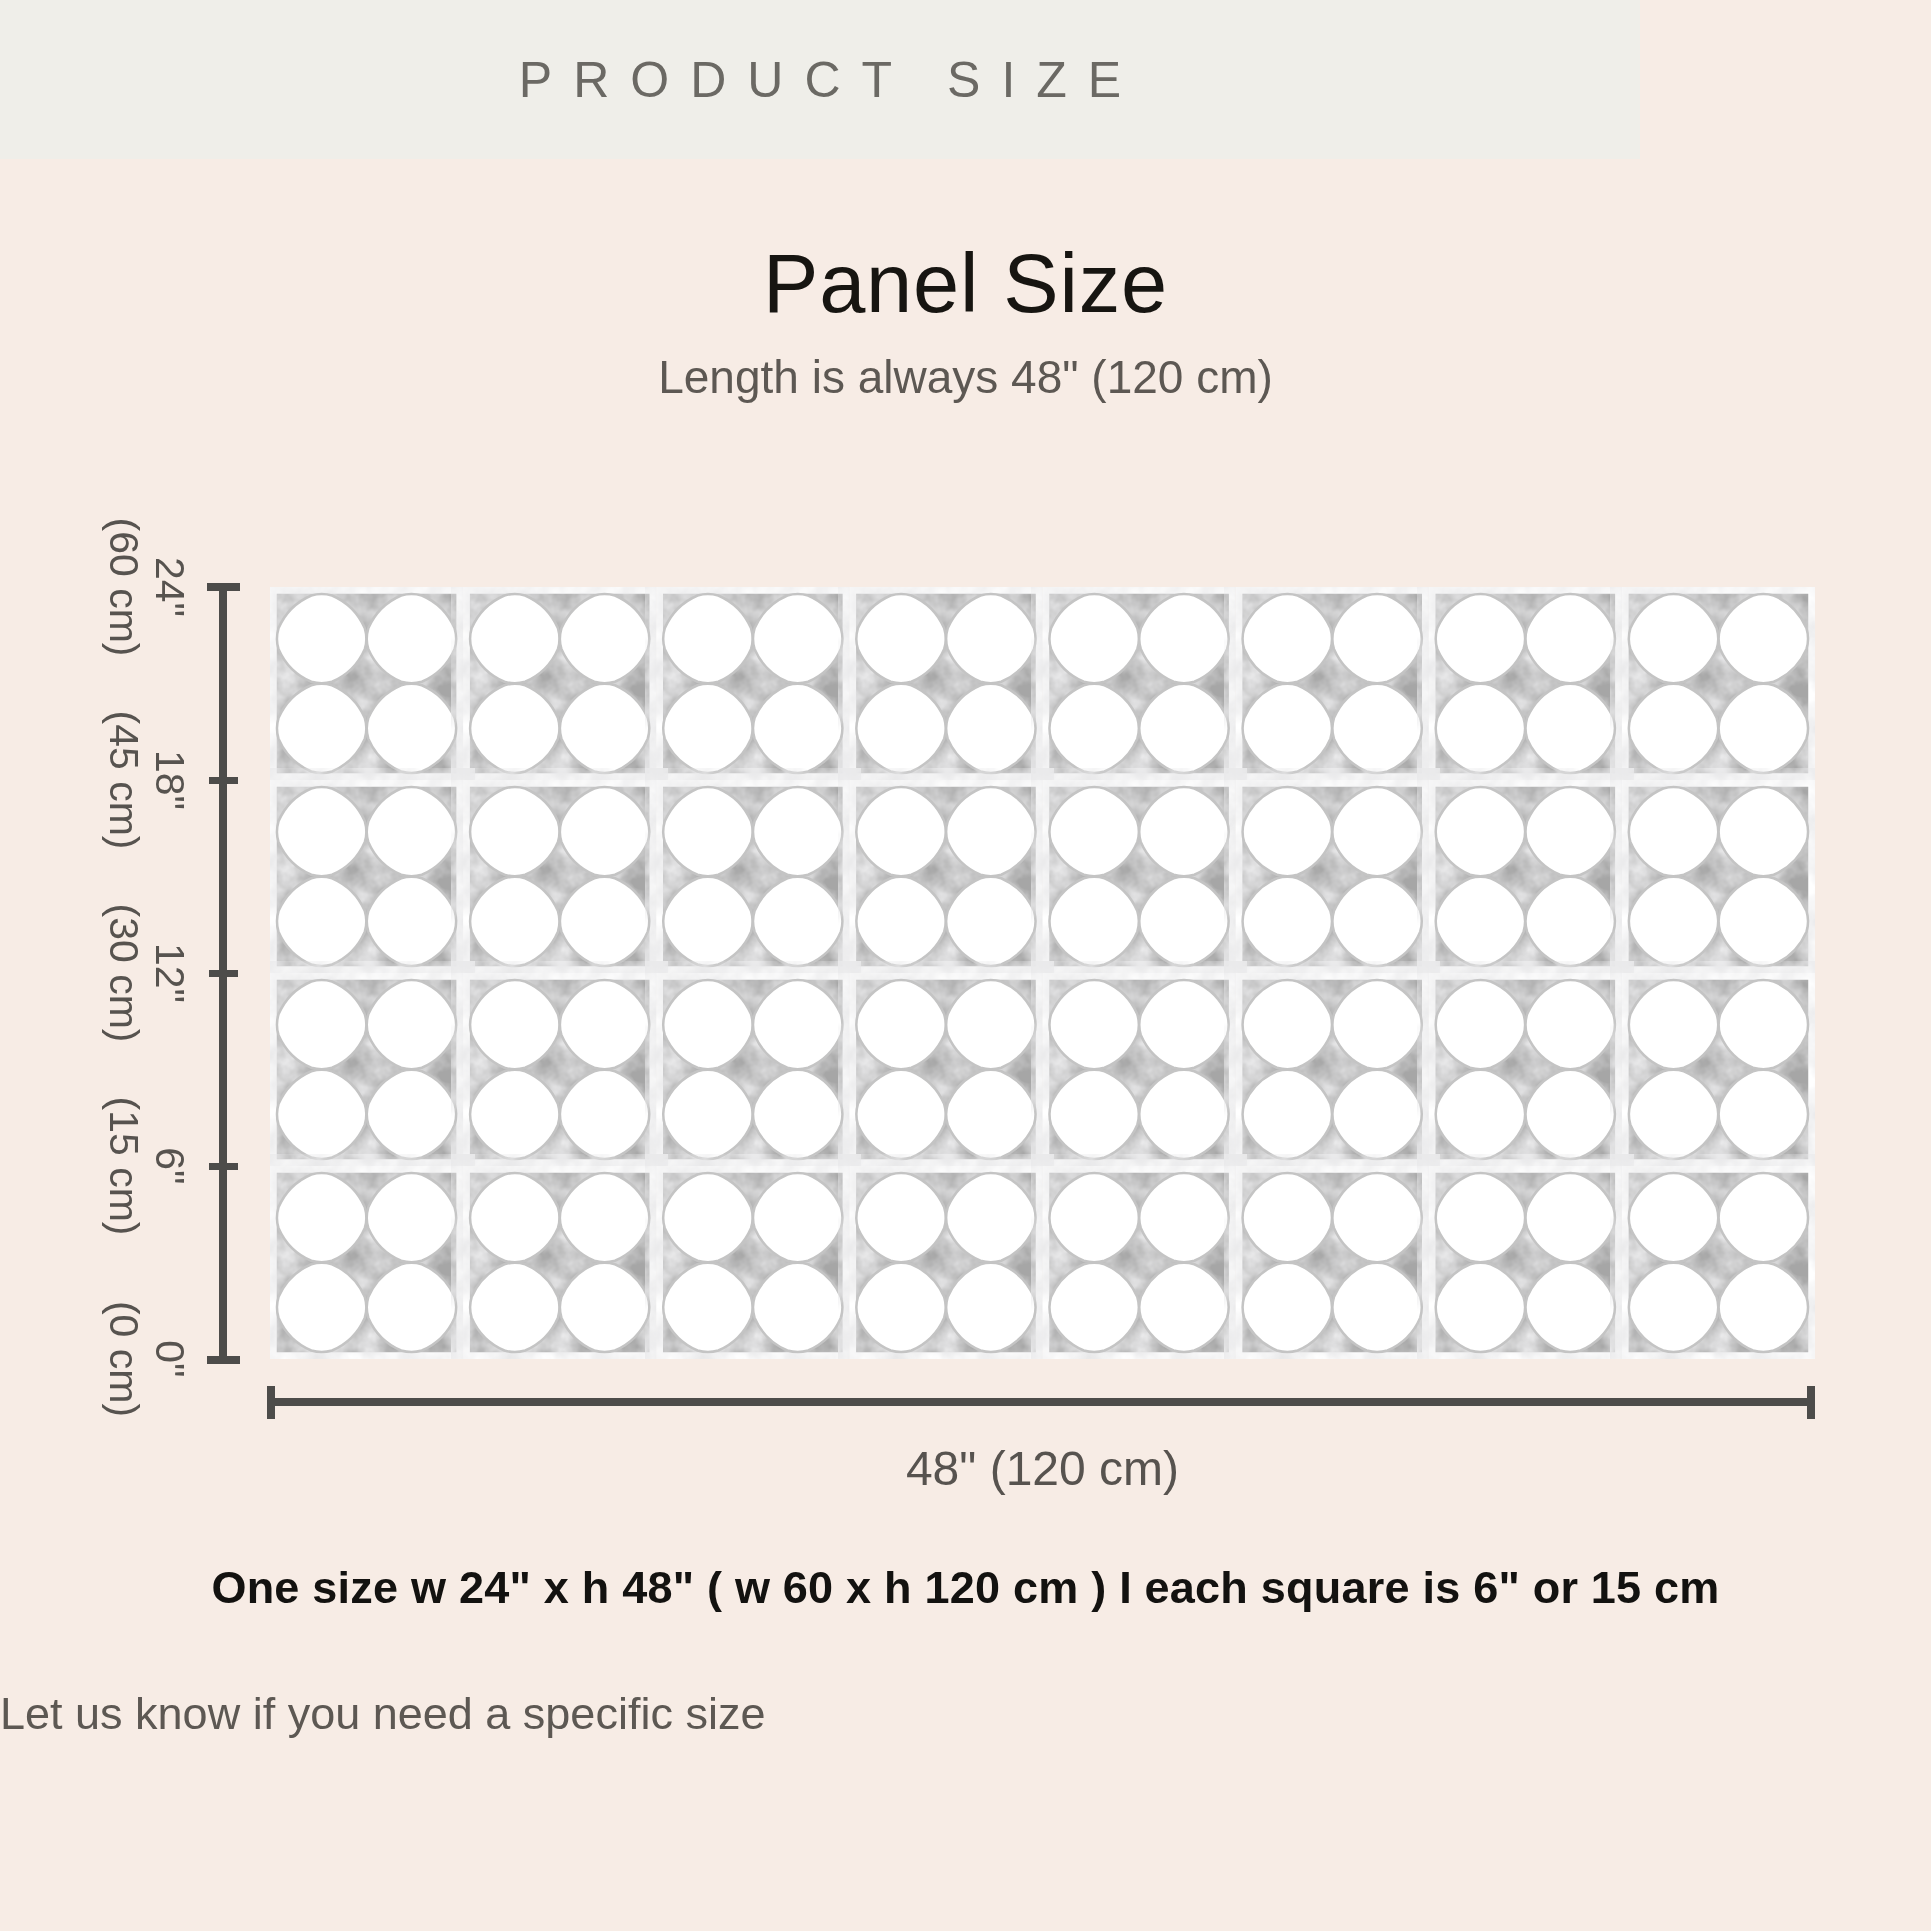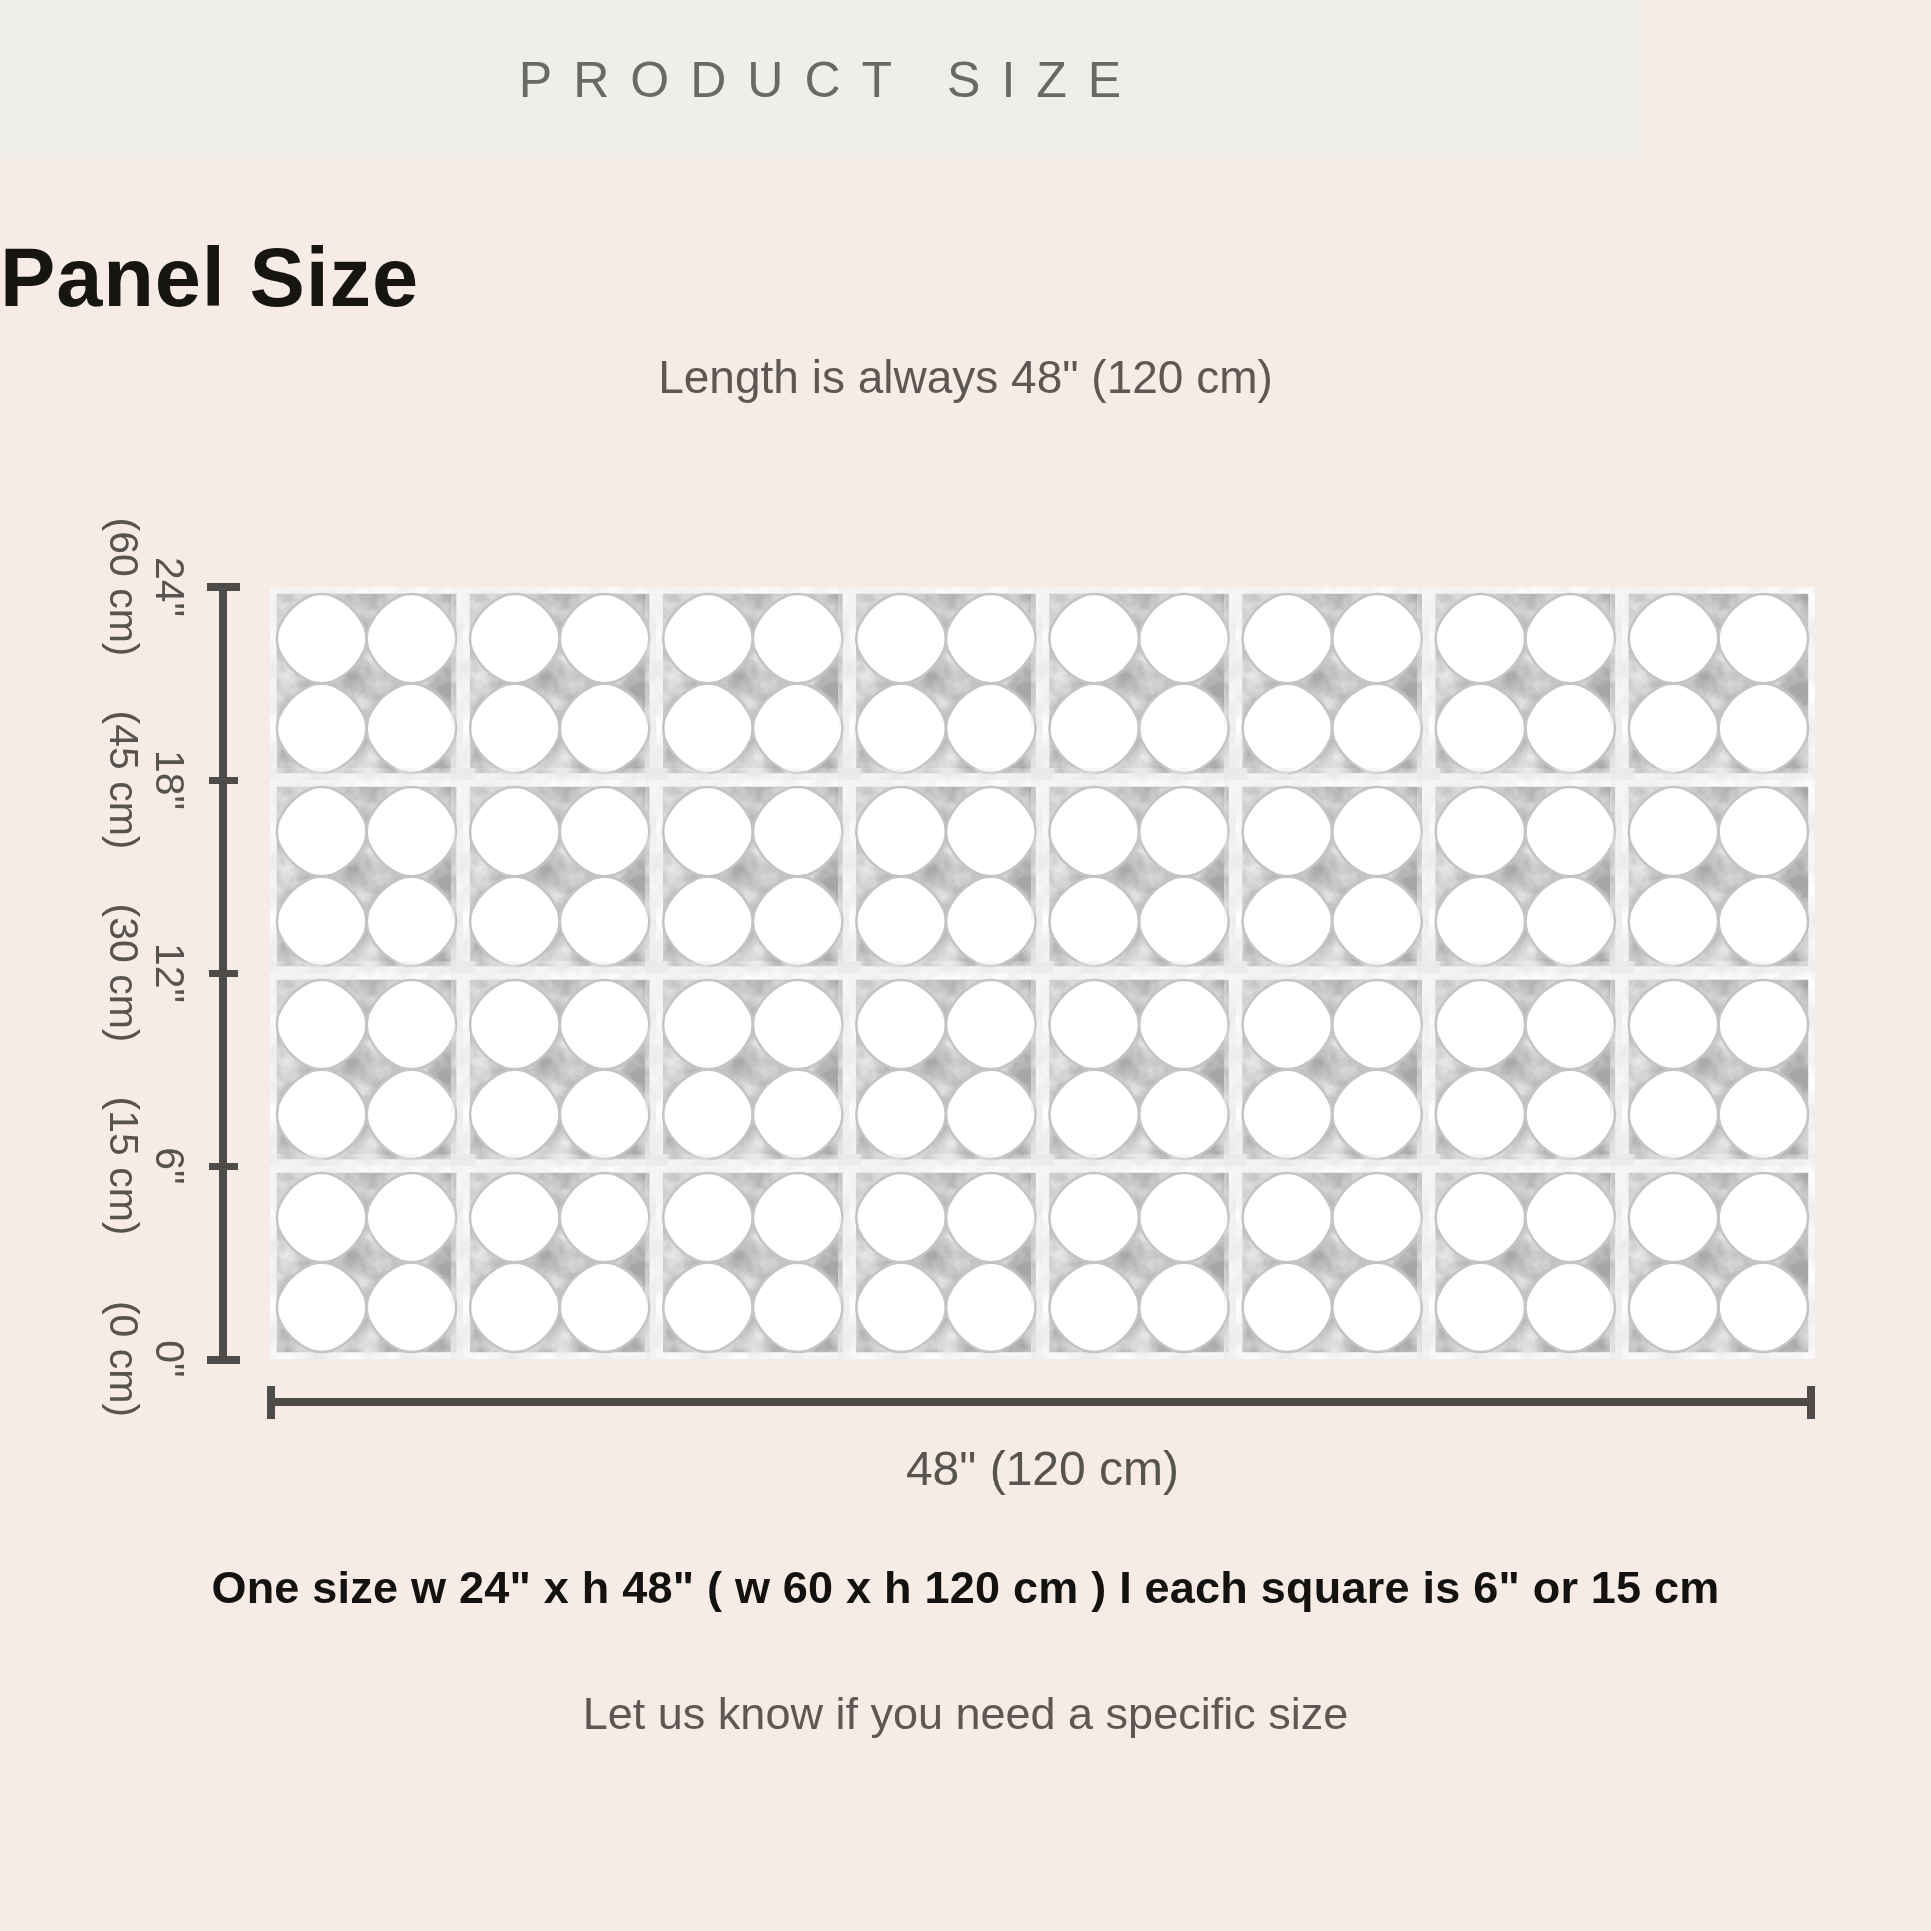--- a/index.html
+++ b/index.html
@@ -21,22 +21,22 @@
   .banner{
     position:absolute;left:0;top:0;width:1640px;height:159px;
     background:var(--banner-bg);
     display:flex;align-items:center;justify-content:center;
   }
   .banner-title{
     font-size:50px;color:#6b6964;letter-spacing:0.42em;
     text-indent:0.42em;font-weight:400;
   }
   .page-title{
-    position:absolute;left:0;top:230px;width:1931px;
-    font-size:83px;font-weight:bold;color:var(--text-dark);
+    position:absolute;left:0;top:236px;width:1931px;
+    text-align:center;font-size:83px;font-weight:normal;color:var(--text-dark);
     letter-spacing:0.01em;
   }
   .page-subtitle{
     position:absolute;left:0;top:350px;width:1931px;
     text-align:center;font-size:46px;color:var(--text-gray);
   }
   .tile-panel{
     position:absolute;left:270px;top:587px;width:1545px;height:772px;
   }
   .tile-panel svg{display:block;width:100%;height:100%;}
@@ -69,21 +69,21 @@
     position:absolute;left:270px;top:1441px;width:1545px;
     text-align:center;font-size:48px;color:#57534f;
   }
   .size-summary{
     position:absolute;left:0;top:1562px;width:1931px;
     text-align:center;font-size:45px;font-weight:bold;color:#131210;
     letter-spacing:0.005em;
   }
   .custom-size-note{
     position:absolute;left:0;top:1688px;width:1931px;
-    text-align:center;font-size:45px;color:var(--text-gray);
+    text-align:left;font-size:45px;color:var(--text-gray);
   }
 </style>
 </head>
 <body>
 
 <div class="banner">
   <span class="banner-title">PRODUCT SIZE</span>
 </div>
 
 <div class="page-title">Panel Size</div>

